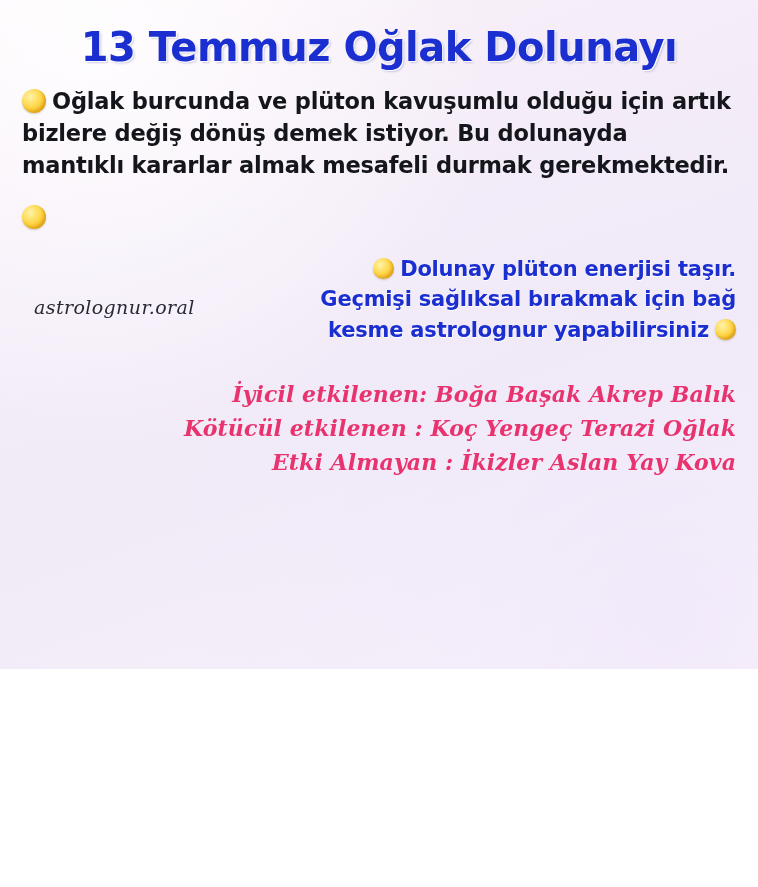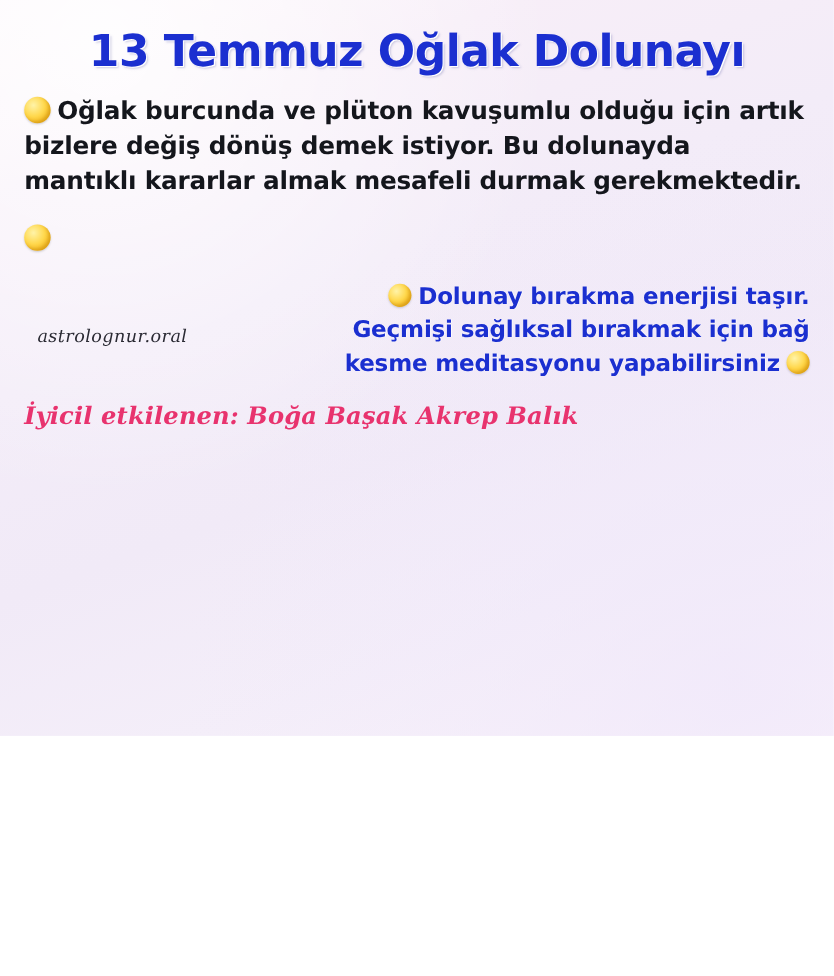--- a/index.html
+++ b/index.html
@@ -75,42 +75,42 @@
     position: relative;
     margin-top: 4px;
     display: flex;
     align-items: flex-start;
     justify-content: space-between;
     gap: 10px;
   }
   .signature {
     font-family: "DejaVu Serif", serif;
     font-style: italic;
-    font-size: 16px;
+    font-size: 19px;
     color: #2a2a33;
     white-space: nowrap;
     padding: 42px 0 0 12px;
     letter-spacing: 0.4px;
   }
   .closing {
     flex: 0 0 auto;
     width: 470px;
     text-align: right;
     font-family: "DejaVu Sans", sans-serif;
     font-weight: 700;
     font-size: 21px;
     line-height: 1.45;
     color: #1b2fd0;
     letter-spacing: -0.2px;
     text-shadow: 0.5px 0.5px 0 rgba(255,255,255,0.9);
   }
   .footer {
     position: relative;
-    margin-top: 16px;
-    text-align: left;
+    margin-top: 32px;
+    text-align: right;
   }
   .footer div {
     font-family: "DejaVu Serif", serif;
     font-style: italic;
     font-weight: 700;
     font-size: 22px;
     line-height: 1.55;
     color: #e8336e;
     letter-spacing: 0.1px;
   }
@@ -127,23 +127,25 @@
   </div>
 
   <div class="block">
     <p><span class="moon"></span></p>
   </div>
 
 
   <div class="lower">
     <div class="signature">astrolognur.oral</div>
     <div class="closing">
-      <span class="moon sm"></span><span>Dolunay bırakma enerjisi taşır.</span><br>
+      <span class="moon sm"></span><span>Dolunay plüton enerjisi taşır.</span><br>
       <span>Geçmişi sağlıksal bırakmak için bağ</span><br>
-      <span>kesme meditasyonu yapabilirsiniz</span><span class="moon sm" style="margin-left:6px;margin-right:0;"></span>
+      <span>kesme astrolognur yapabilirsiniz</span><span class="moon sm" style="margin-left:6px;margin-right:0;"></span>
     </div>
   </div>
 
   <div class="footer">
     <div>İyicil etkilenen: Boğa Başak Akrep Balık</div>
+    <div>Kötücül etkilenen : Koç Yengeç Terazi Oğlak</div>
+    <div>Etki Almayan : İkizler Aslan Yay Kova</div>
   </div>
 
 </div>
 
 </body></html>

